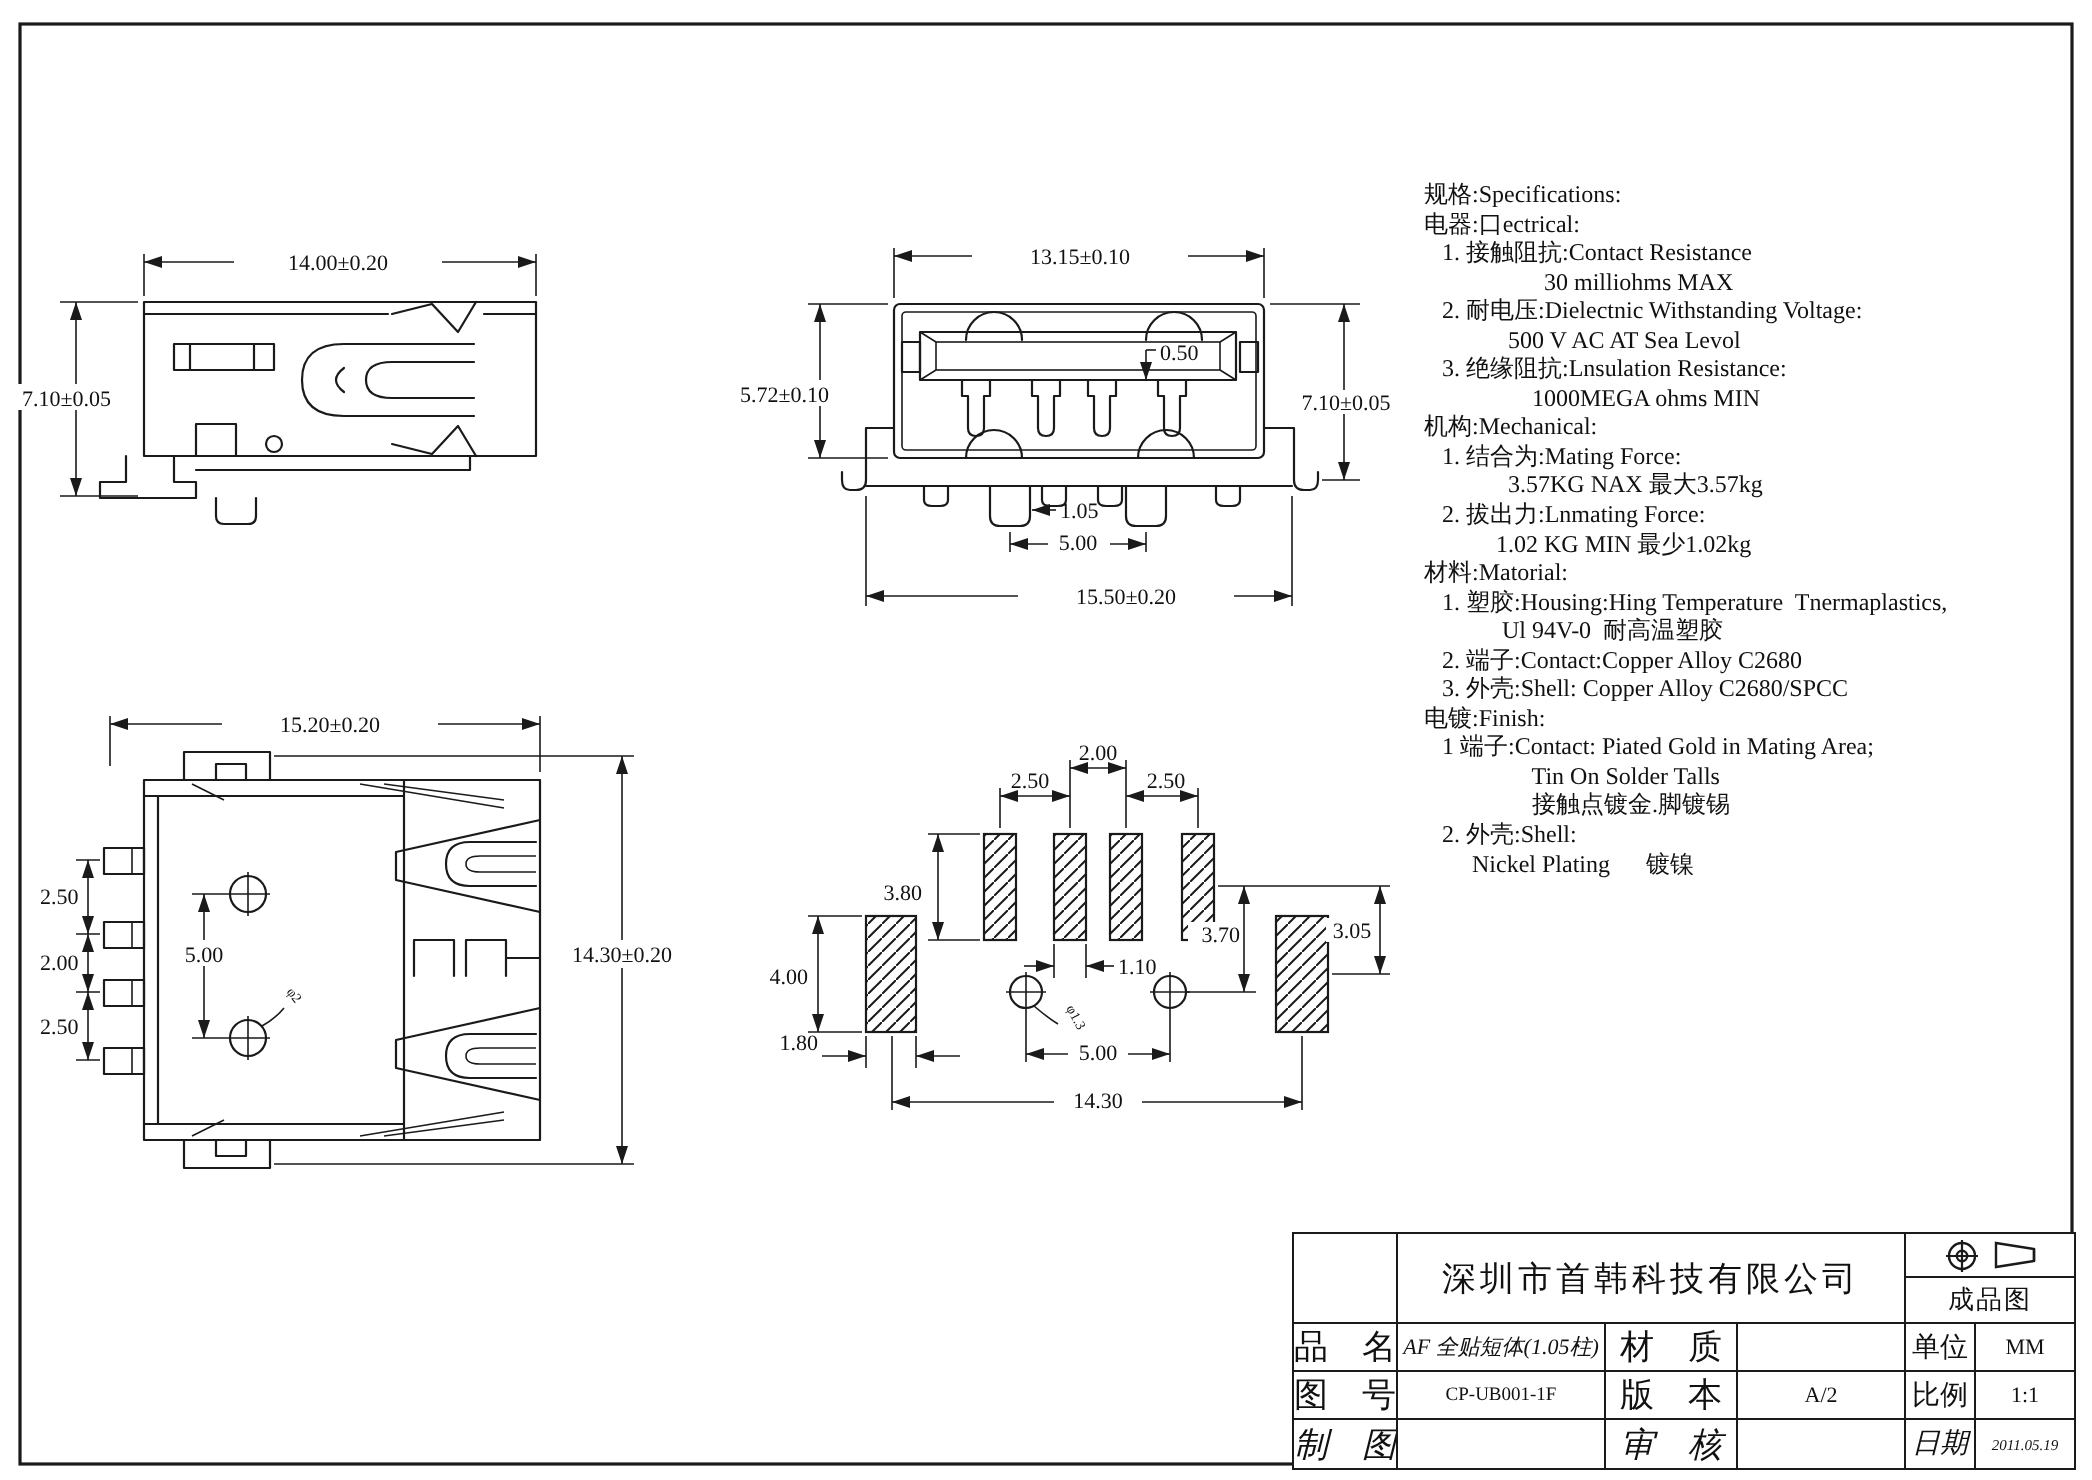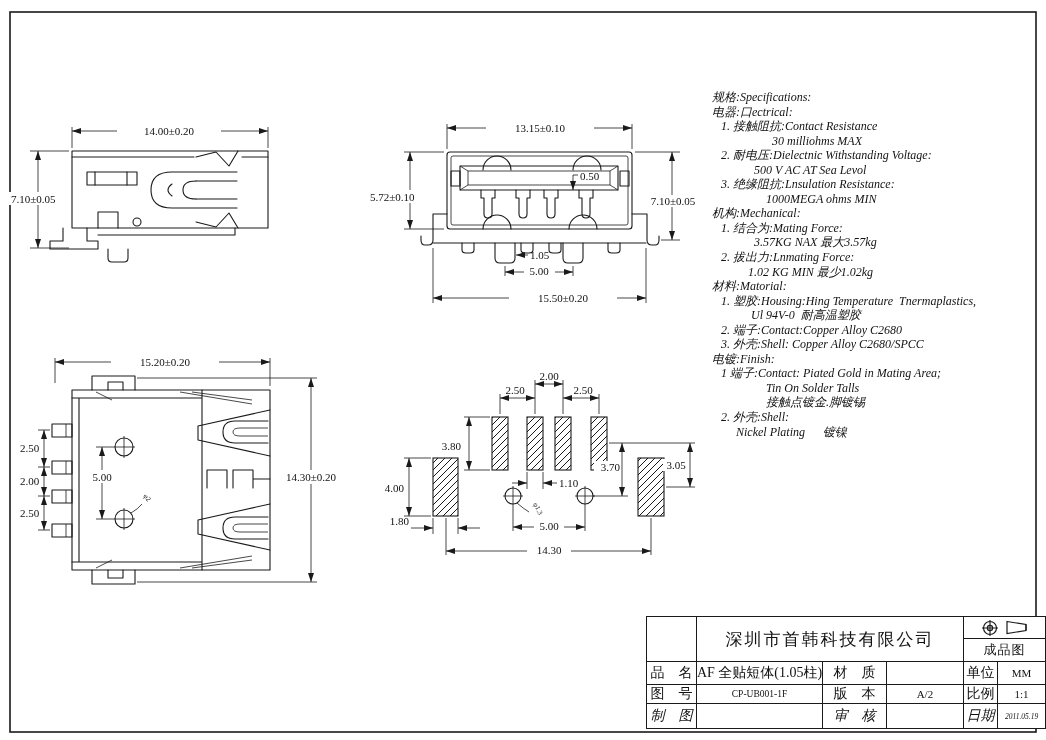--- a/index.html
+++ b/index.html
@@ -3,30 +3,30 @@
 <meta charset="utf-8">
 <style>
   html,body{margin:0;padding:0;background:#fff;}
   .sheet{position:relative;width:1046px;height:740px;background:#fff;font-family:"Liberation Serif",serif;overflow:hidden;}
   svg.lineart{position:absolute;left:0;top:0;}
   .part{fill:none;stroke:#1a1a1a;stroke-width:1.1;stroke-linejoin:round;stroke-linecap:round;}
   .thin{fill:none;stroke:#1a1a1a;stroke-width:0.8;}
   .wbg{fill:#ffffff;}
   .dt{font-family:"Liberation Serif",serif;font-size:11px;fill:#111;}
   .dts{font-family:"Liberation Serif",serif;font-size:7px;fill:#111;}
-  .specs{position:absolute;left:712px;top:90px;width:330px;font-size:12px;line-height:14.55px;white-space:pre;color:#111;font-style:italic;}
+  .specs{position:absolute;left:712px;top:90px;width:330px;font-size:12px;line-height:14.55px;white-space:pre;color:#111;}
   .specs div{height:14.55px;}
   .titleblock{position:absolute;left:646px;top:616px;}
   table.tb{border-collapse:collapse;table-layout:fixed;background:#fff;}
   table.tb td{border:1px solid #1a1a1a;padding:0;text-align:center;vertical-align:middle;overflow:hidden;color:#111;white-space:nowrap;}
   td.company{font-size:17px;letter-spacing:2px;}
-  td.lbl{font-size:14px;}
+  td.lbl{font-size:17px;}
   td.lbls{font-size:14px;}
   td.val{font-size:11px;margin-top:32px;}
-  td.valsm{font-size:14px;}
+  td.valsm{font-size:11px;font-style:italic;}
   td.valdate{font-size:7.5px;}
   td.stamp{font-size:13px;letter-spacing:1px;}
   .symrow{display:flex;align-items:center;justify-content:center;gap:7px;height:100%;}
 </style>
 </head>
 <body>
 
 <div class="sheet">
 
 <svg class="lineart" width="1046" height="740" viewBox="0 0 1046 740">

